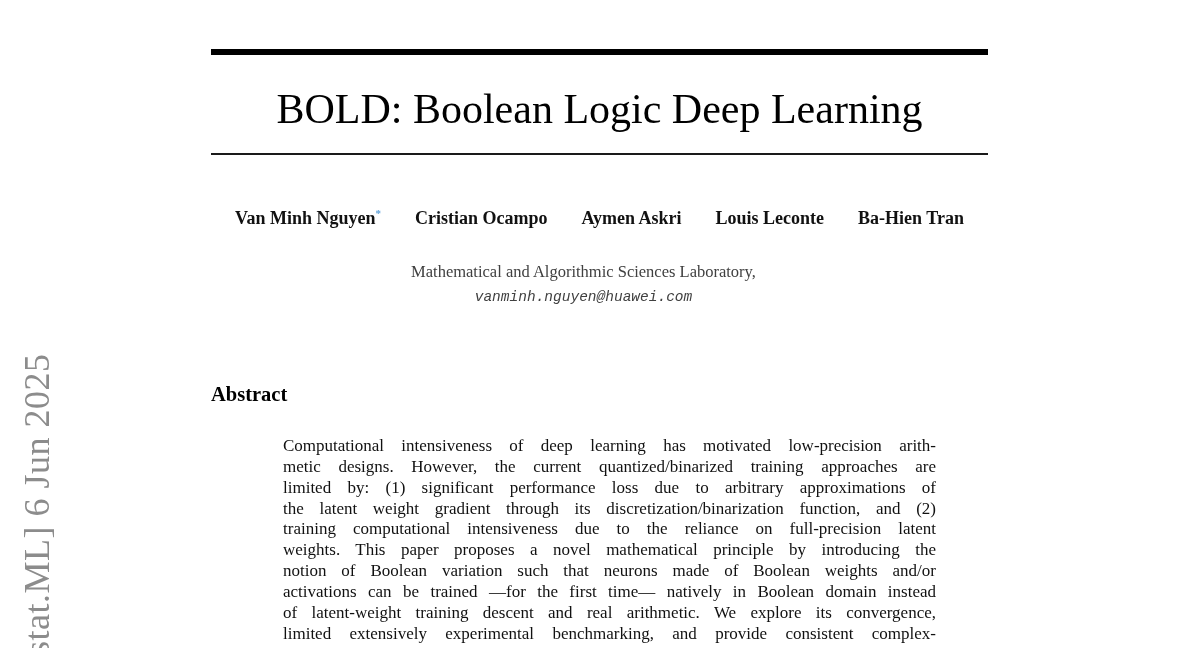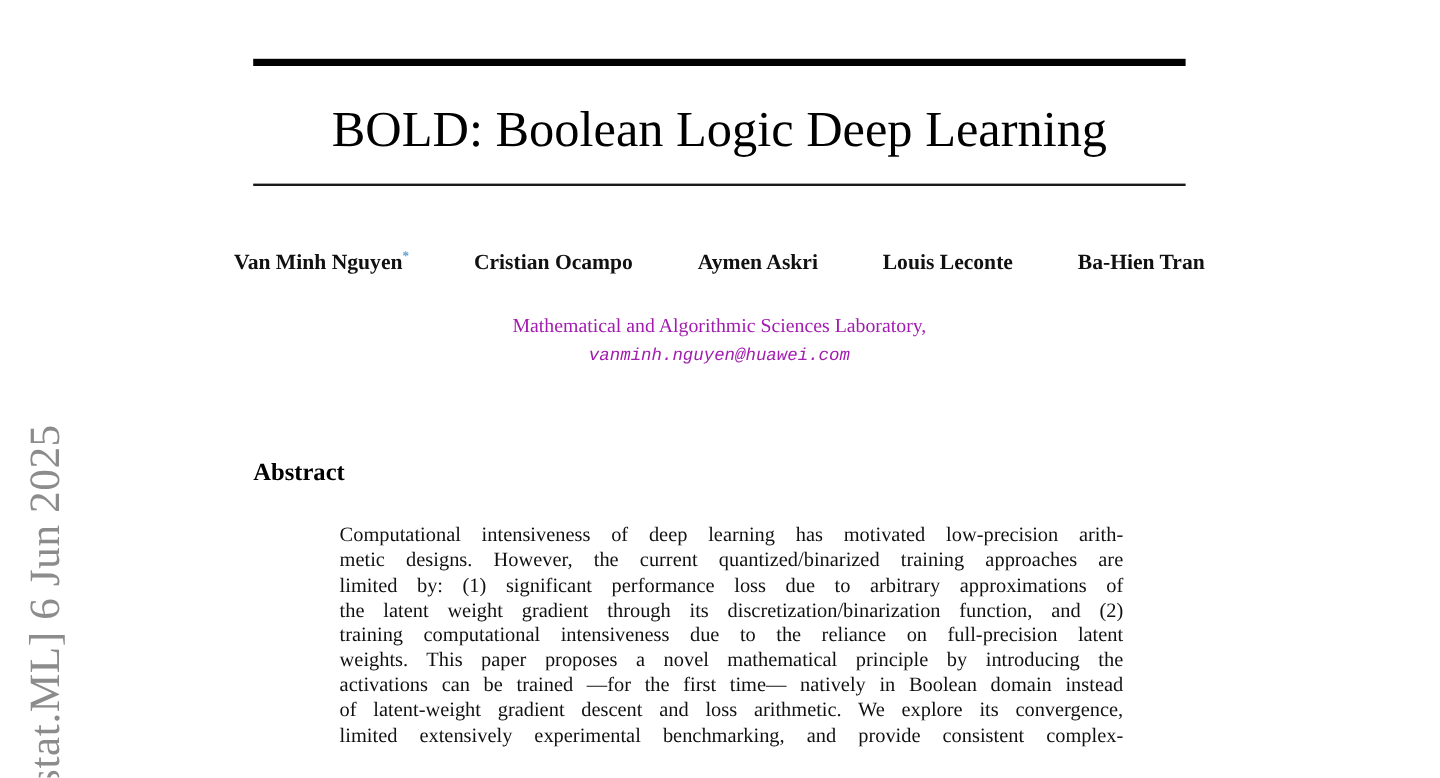--- a/index.html
+++ b/index.html
@@ -53,41 +53,41 @@
     color: #000000;
     white-space: nowrap;
   }
   .authors {
     position: absolute;
     left: 111px; top: 208px;
     width: 977px;
     display: flex;
     justify-content: center;
     align-items: flex-end;
-    gap: 54px;
+    gap: 34px;
     font-size: 18px;
     font-weight: bold;
     line-height: 20px;
     white-space: nowrap;
   }
   .author .mark {
     font-size: 11px;
     color: #5b9fd8;
     vertical-align: super;
     line-height: 0;
     cursor: pointer;
   }
   .affiliation {
     position: absolute;
-    left: 211px; top: 261px;
+    left: 195px; top: 261px;
     width: 777px;
     text-align: center;
     font-size: 16.5px;
     line-height: 22.4px;
-    color: #a21caf;
+    color: #404040;
   }
   .affiliation .email {
     font-family: "Liberation Mono", monospace;
     font-size: 14.5px;
     letter-spacing: 0;
     margin-top: 3px;
     font-style: italic;
   }
   .abstract-heading {
     position: absolute;
@@ -142,18 +142,19 @@
 
   <div class="abstract-heading">Abstract</div>
 
   <div class="abstract">
     <div class="abs-line">Computational intensiveness of deep learning has motivated low-precision arith-</div>
     <div class="abs-line">metic designs. However, the current quantized/binarized training approaches are</div>
     <div class="abs-line">limited by: (1) significant performance loss due to arbitrary approximations of</div>
     <div class="abs-line">the latent weight gradient through its discretization/binarization function, and (2)</div>
     <div class="abs-line">training computational intensiveness due to the reliance on full-precision latent</div>
     <div class="abs-line">weights. This paper proposes a novel mathematical principle by introducing the</div>
+    <div class="abs-line">notion of Boolean variation such that neurons made of Boolean weights and/or</div>
     <div class="abs-line">activations can be trained —for the first time— natively in Boolean domain instead</div>
-    <div class="abs-line">of latent-weight gradient descent and loss arithmetic. We explore its convergence,</div>
+    <div class="abs-line">of latent-weight training descent and real arithmetic. We explore its convergence,</div>
     <div class="abs-line">limited extensively experimental benchmarking, and provide consistent complex-</div>
   </div>
 
 </div>
 
 </body></html>

